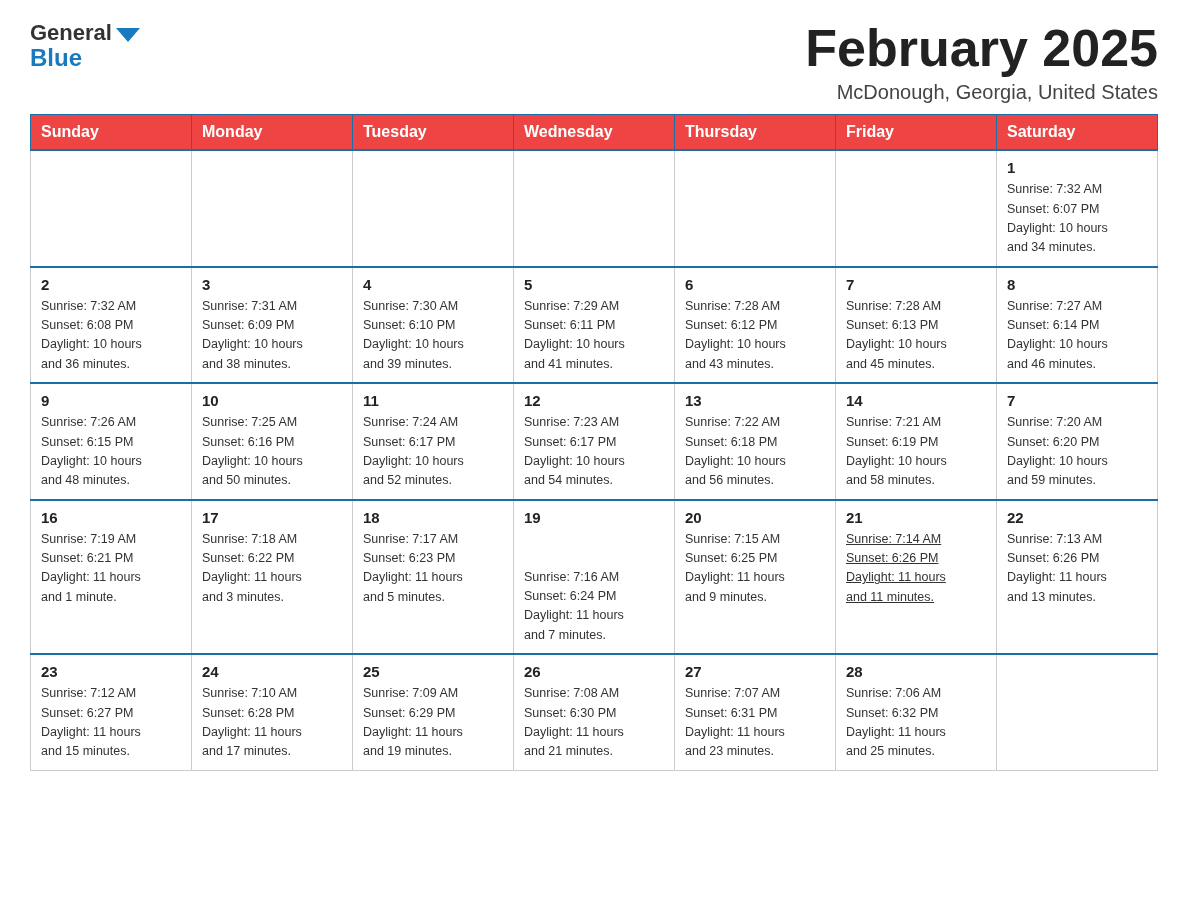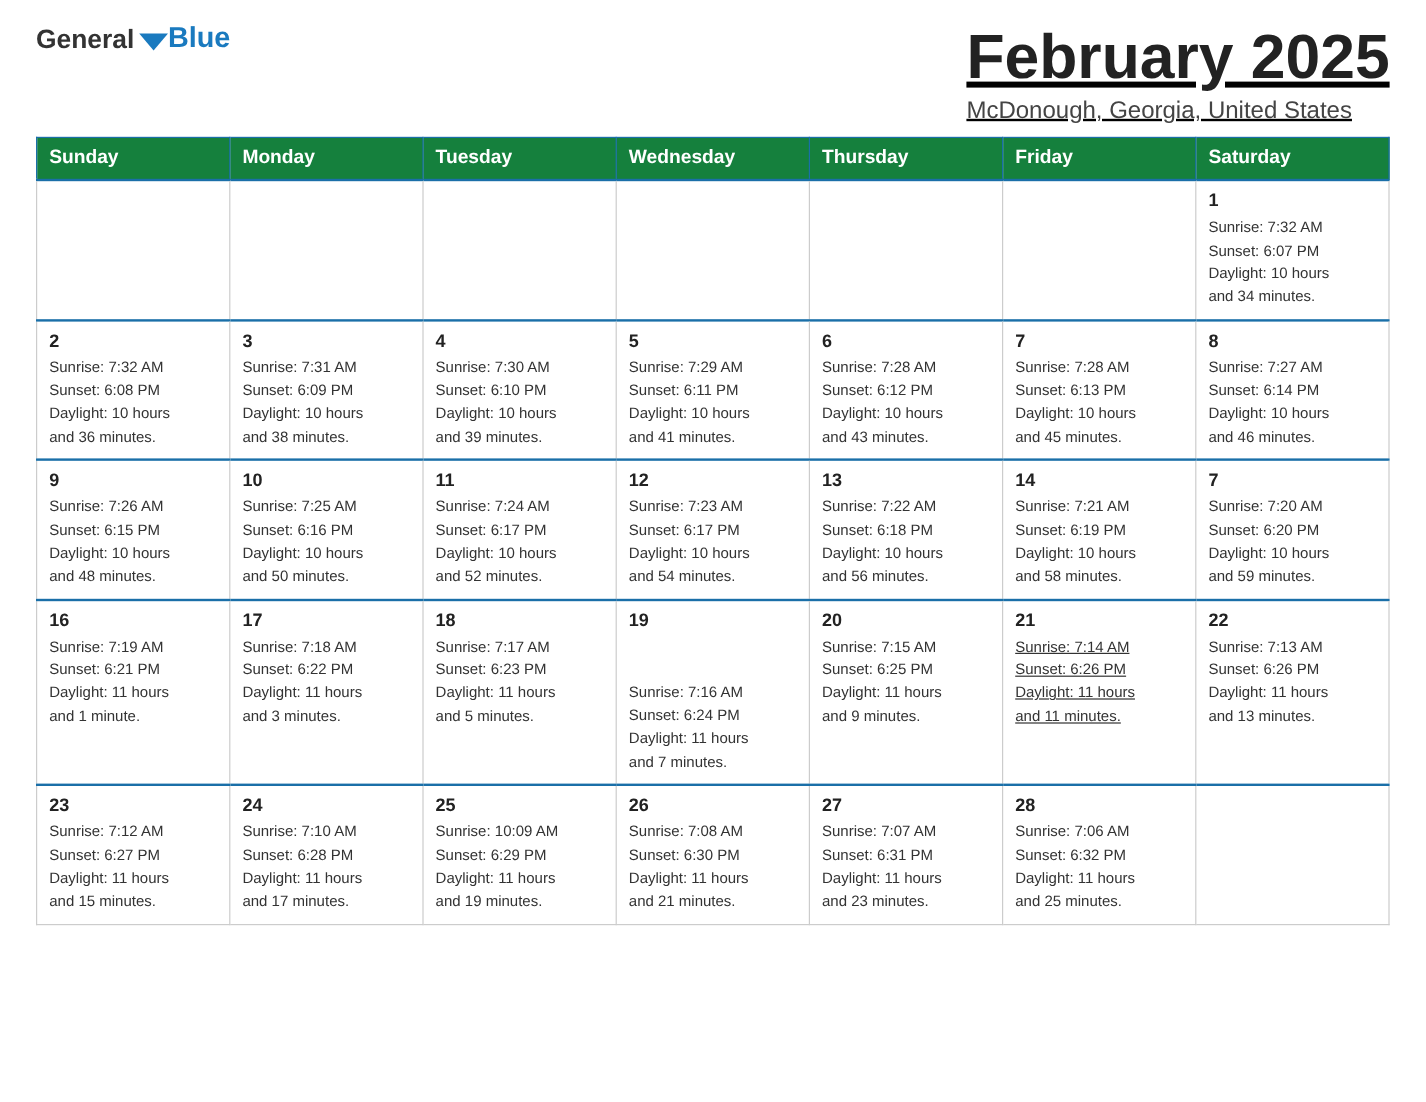--- a/index.html
+++ b/index.html
@@ -11,20 +11,21 @@
       min-height: 918px;
     }
     .header {
       display: flex;
       justify-content: space-between;
       align-items: flex-start;
       margin-bottom: 10px;
     }
     .logo {
       display: flex;
+      flex-direction: column;
       align-items: flex-start;
     }
     .logo-top {
       display: flex;
       align-items: center;
     }
     .logo-general {
       font-size: 22px;
       font-weight: bold;
       color: #333;
@@ -38,40 +39,40 @@
       margin-left: 4px;
       margin-top: 4px;
     }
     .logo-blue {
       font-size: 24px;
       font-weight: bold;
       color: #1a7abf;
       margin-top: -2px;
     }
     .title-section {
-      text-decoration: underline;
+      text-align: right;
     }
     .month-title {
       font-size: 52px;
       font-weight: bold;
       color: #222;
       line-height: 1.1;
     }
     .location {
       font-size: 20px;
       color: #444;
       margin-top: 4px;
     }
     .calendar {
       width: 100%;
       border-collapse: collapse;
       border: 1px solid #bbb;
     }
     .calendar th {
-      background-color: #15803d;
+      background-color: #ef4444;
       color: #fff;
       padding: 8px 10px;
       text-align: left;
       font-size: 16px;
       font-weight: bold;
       border: 1px solid #1a6fa8;
     }
     .calendar td {
       vertical-align: top;
       padding: 8px 10px;
@@ -312,21 +313,21 @@
         </td>
         <td>
           <span class="day-number">24</span>
           <div class="day-info" style="white-space: pre-line;">Sunrise: 7:10 AM
 Sunset: 6:28 PM
 Daylight: 11 hours
 and 17 minutes.</div>
         </td>
         <td>
           <span class="day-number">25</span>
-          <div class="day-info" style="white-space: pre-line;">Sunrise: 10:09 AM
+          <div class="day-info" style="white-space: pre-line;">Sunrise: 7:09 AM
 Sunset: 6:29 PM
 Daylight: 11 hours
 and 19 minutes.</div>
         </td>
         <td>
           <span class="day-number">26</span>
           <div class="day-info" style="white-space: pre-line;">Sunrise: 7:08 AM
 Sunset: 6:30 PM
 Daylight: 11 hours
 and 21 minutes.</div>

